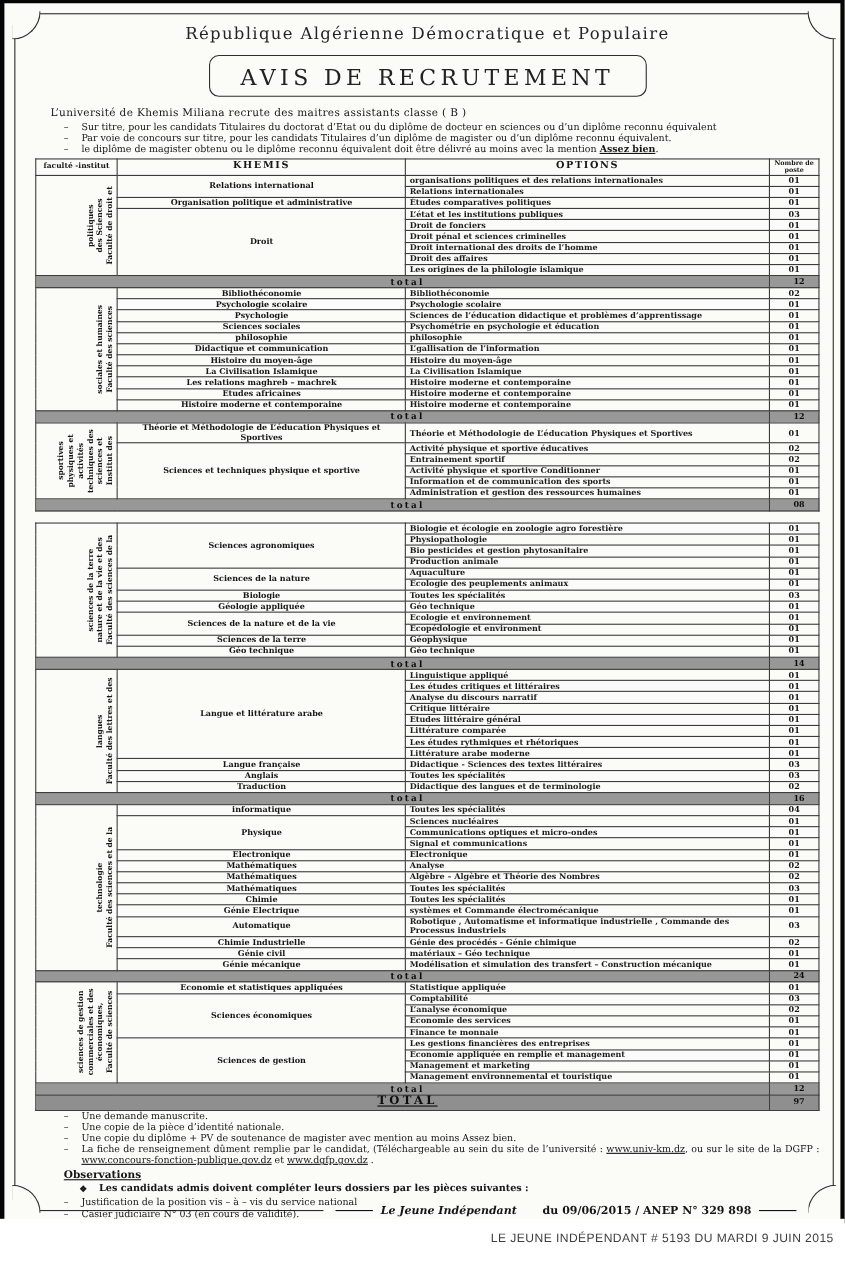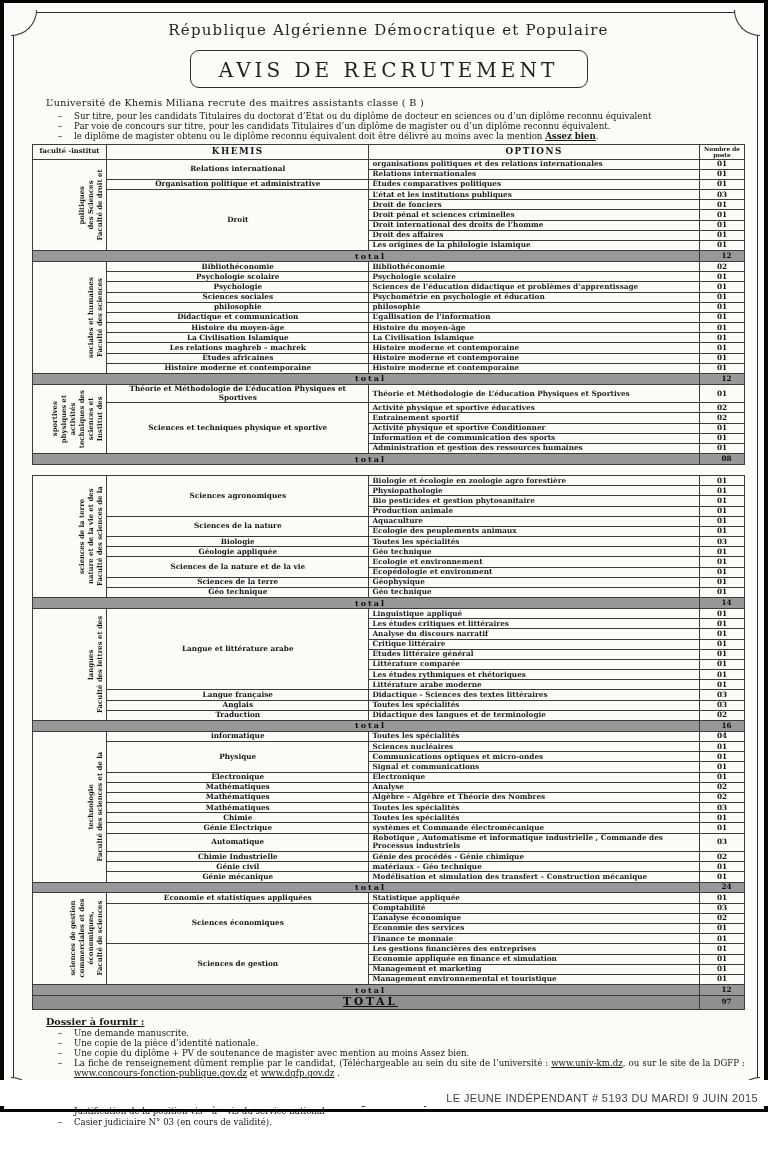--- a/index.html
+++ b/index.html
@@ -69,21 +69,21 @@
   .tables { margin-top:0; }
 
   .frame-footer {
     position:absolute; right:22px; bottom:-7px; background:#fbfbf7; padding:0 4px;
     font-size:10px; font-weight:bold; font-style:italic; white-space:nowrap;
   }
   .frame-footer .rule { display:inline-block; width:34px; border-top:1.6px solid #111; vertical-align:middle; margin:0 7px 2px 7px; }
   .frame-footer .norm { font-style:normal; font-weight:bold;margin-left:20px; }
 
   .bottom-strip {
-    position:absolute; left:0; right:0; top:1080px; height:26px; background:#ffffff;
+    position:absolute; left:0; right:0; top:1108px; height:26px; background:#ffffff;
     text-align:right; padding:12px 10px 0 0;
     font-family:"Liberation Sans", sans-serif; font-size:11px; color:#3f3f3f; letter-spacing:.4px;
   }
 </style>
 </head>
 <body>
 
 <div class="scan">
   <div class="ad-frame">
     <div class="corner tl"></div>
@@ -493,21 +493,21 @@
                 <tr>
                   <td class="option">Finance te monnaie</td>
                   <td class="count">01</td>
                 </tr>
                 <tr>
                   <td class="filiere" rowspan="4">Sciences de gestion</td>
                   <td class="option">Les gestions financières des entreprises</td>
                   <td class="count">01</td>
                 </tr>
                 <tr>
-                  <td class="option">Economie appliquée en finance et simulation</td>
+                  <td class="option">Economie appliquée en remplie et management</td>
                   <td class="count">01</td>
                 </tr>
                 <tr>
                   <td class="option">Management et marketing</td>
                   <td class="count">01</td>
                 </tr>
                 <tr>
                   <td class="option">Management environnemental et touristique</td>
                   <td class="count">01</td>
                 </tr>
@@ -517,21 +517,20 @@
                 </tr>
                 <tr class="total-row grand-row">
                   <td class="t-label" colspan="3">TOTAL</td>
                   <td class="count">97</td>
                 </tr>
               </tbody>
             </table>
           </div>
       </div>
 
-      <div class="sec-h tight" style="margin-top:6px">Dossier à fournir :</div>
       <div class="dash-list" id="dossier-list">
           <div class="li"><span class="bullet">–</span><span>Une demande manuscrite.</span></div>
           <div class="li"><span class="bullet">–</span><span>Une copie de la pièce d’identité nationale.</span></div>
           <div class="li"><span class="bullet">–</span><span>Une copie du diplôme  +  PV de soutenance de magister avec mention au moins  Assez bien.</span></div>
           <div class="li"><span class="bullet">–</span><span>La fiche de renseignement dûment remplie par le candidat, (Téléchargeable au sein du site de l’université :  </span><span class="seg-u">www.univ-km.dz</span><span>,   ou sur  le site de la DGFP : </span><span class="seg-u">www.concours-fonction-publique.gov.dz</span><span> et  </span><span class="seg-u">www.dgfp.gov.dz</span><span> .</span></div>
         </div>
 
       <div class="sec-h">Observations</div>
       <div class="obs-sub">
         <span class="bullet">❖</span>

